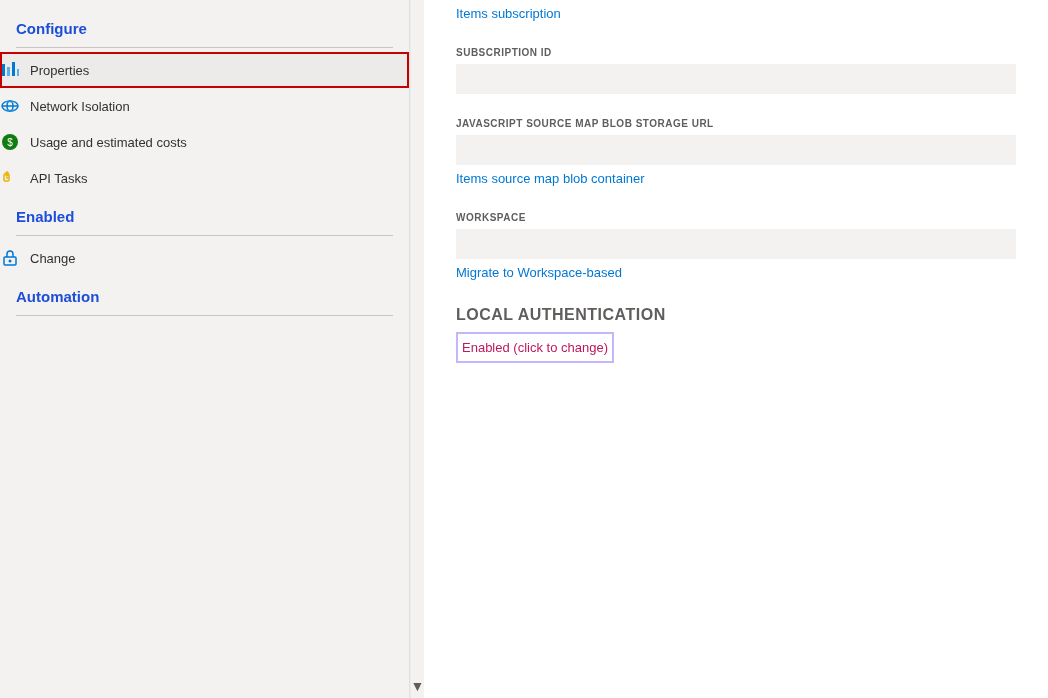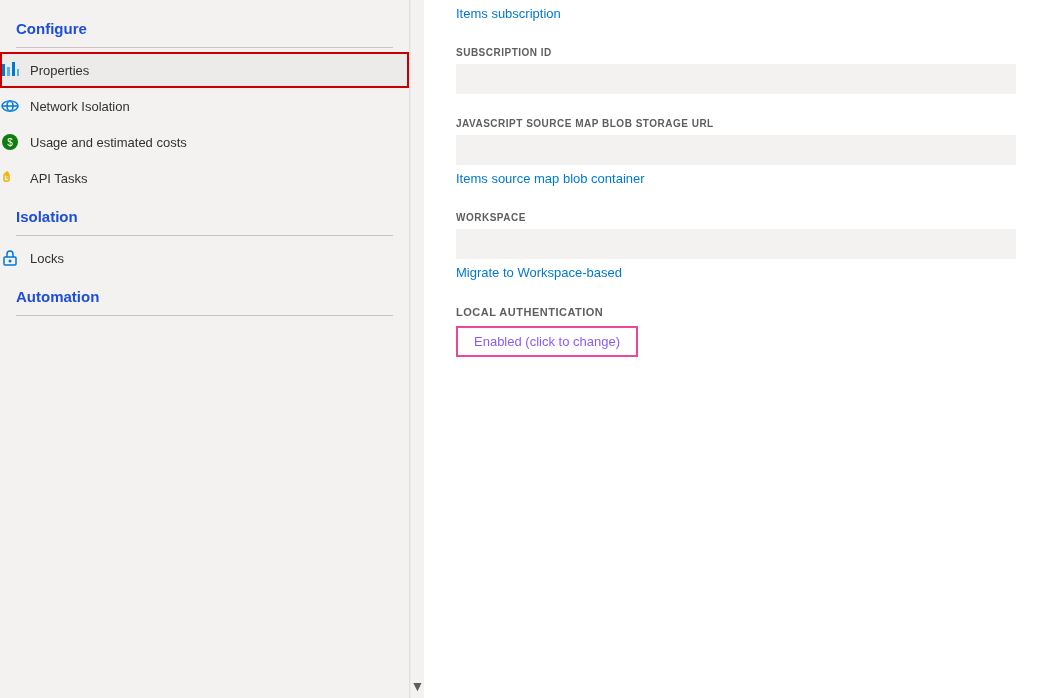--- a/index.html
+++ b/index.html
@@ -96,35 +96,35 @@
       color: #0078d4;
       text-decoration: none;
       cursor: pointer;
       font-size: 13px;
       display: inline-block;
       margin-top: 6px;
       margin-bottom: 2px;
     }
 
     .local-auth-label {
-      font-size: 11px;
+      font-size: 16px;
       font-weight: 600;
       color: #605e5c;
       text-transform: uppercase;
       letter-spacing: 0.5px;
       margin-top: 16px;
       margin-bottom: 8px;
     }
 
     .enabled-badge {
       display: inline-block;
-      color: #8b5cf6;
-      font-size: 13px;
-      border: 2px solid #ec4899;
-      padding: 6px 16px;
+      color: #be185d;
+      font-size: 13px;
+      border: 2px solid #c4b5fd;
+      padding: 6px 4px;
       cursor: pointer;
     }
 
     
     .icon-properties { color: #0078d4; }
 
     .scrollbar-wrapper {
       width: 14px;
       background: #f3f2f1;
       border-left: 1px solid #edebe9;
@@ -193,32 +193,32 @@
       <svg width="18" height="18" viewBox="0 0 18 18" fill="none" xmlns="http://www.w3.org/2000/svg">
         <rect x="3" y="5" width="5" height="7" rx="1" fill="none" stroke="#e8b400" stroke-width="1.5"></rect>
         <rect x="5" y="3" width="2" height="4" rx="1" fill="none" stroke="#e8b400" stroke-width="1.5"></rect>
         <circle cx="6" cy="9" r="1" fill="#e8b400"></circle>
       </svg>
     </span>
     <span>API Tasks</span>
   </div>
 
 
-  <div class="sidebar-section-label">Isolation</div>
+  <div class="sidebar-section-label">Enabled</div>
   <hr class="sidebar-divider">
 
   <div class="sidebar-item">
     <span class="sidebar-icon">
       <svg width="18" height="18" viewBox="0 0 18 18" fill="none" xmlns="http://www.w3.org/2000/svg">
         <rect x="3" y="8" width="12" height="8" rx="1" fill="none" stroke="#0078d4" stroke-width="1.5"></rect>
         <path d="M6 8 V5 Q6 2 9 2 Q12 2 12 5 V8" fill="none" stroke="#0078d4" stroke-width="1.5"></path>
         <circle cx="9" cy="12" r="1.5" fill="#0078d4"></circle>
       </svg>
     </span>
-    <span>Locks</span>
+    <span>Change</span>
   </div>
 
   <div class="sidebar-section-label">Automation</div>
   <hr class="sidebar-divider">
 
 
 </div>
 
 <div class="scrollbar-wrapper">
   <div class="scroll-arrow-down">▼</div>

